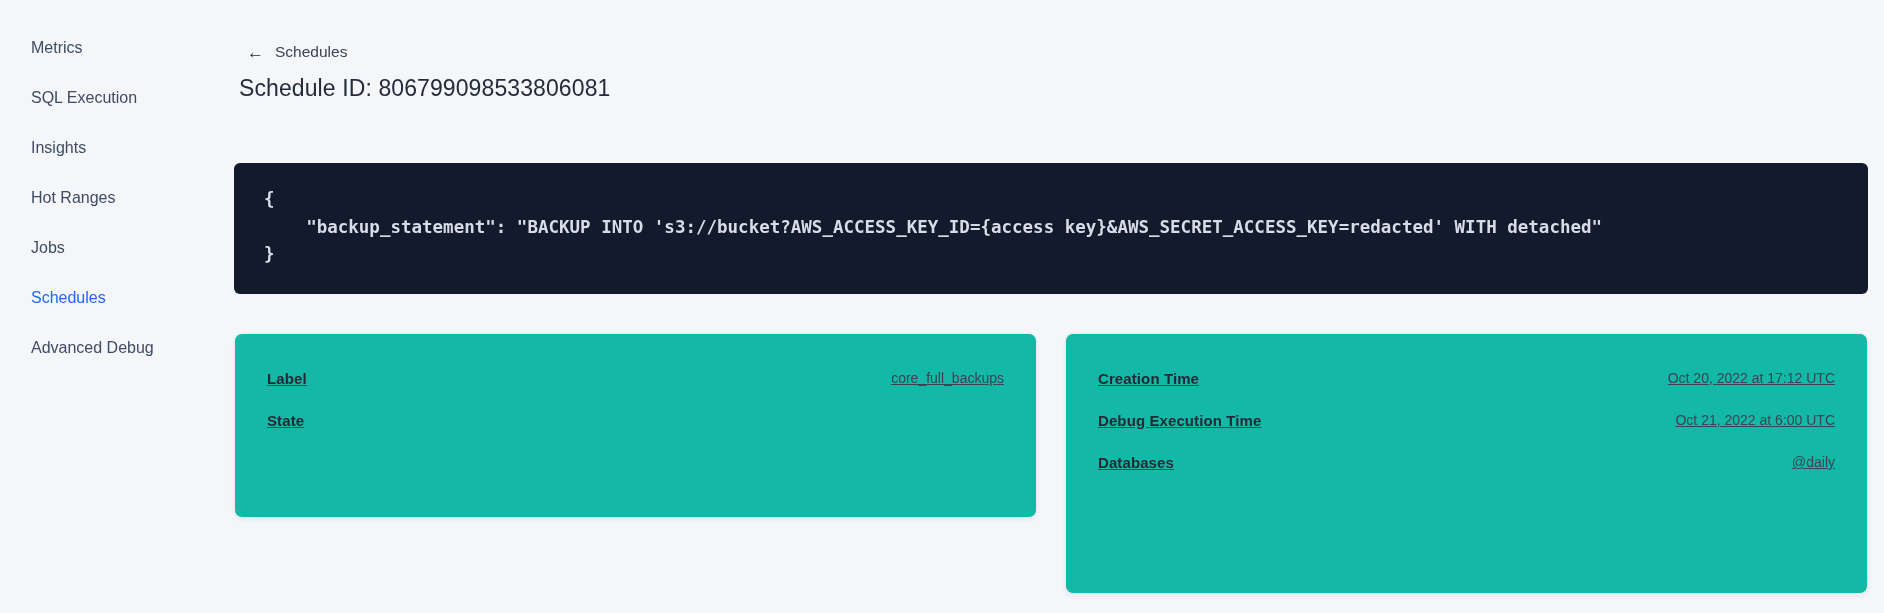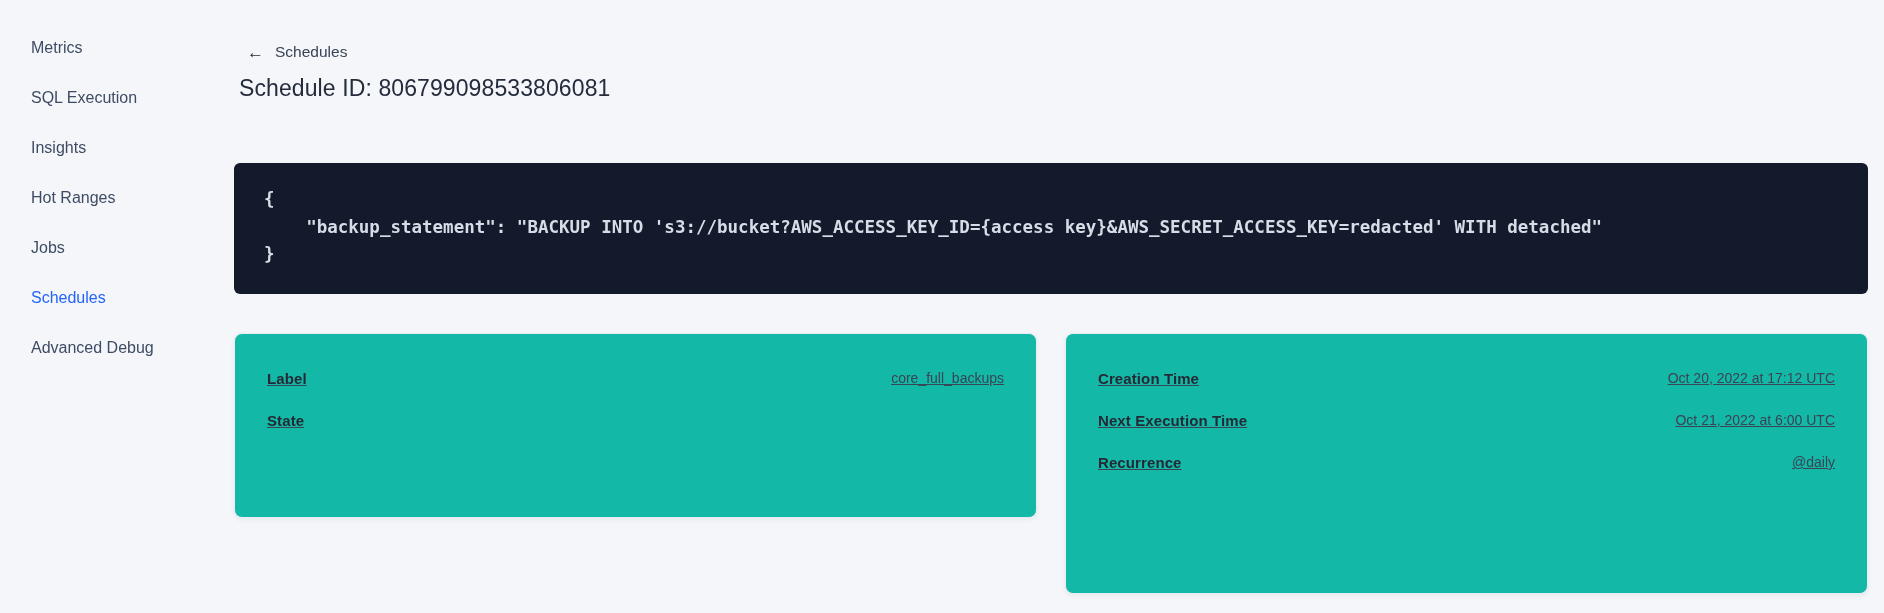--- a/index.html
+++ b/index.html
@@ -133,26 +133,26 @@
     </section>
 
     <section class="card card-right">
       <div>
         <div class="row">
           <span class="row-label">Creation Time</span>
           <span class="row-value">Oct 20, 2022 at 17:12 UTC</span>
         </div>
 
         <div class="row">
-          <span class="row-label">Next Execution Time</span>
+          <span class="row-label">Debug Execution Time</span>
           <span class="row-value">Oct 21, 2022 at 6:00 UTC</span>
         </div>
 
         <div class="row">
-          <span class="row-label">Recurrence</span>
+          <span class="row-label">Databases</span>
           <span class="row-value">@daily</span>
         </div>
 
 
       </div>
     </section>
 
   </main>
 </div>
 

